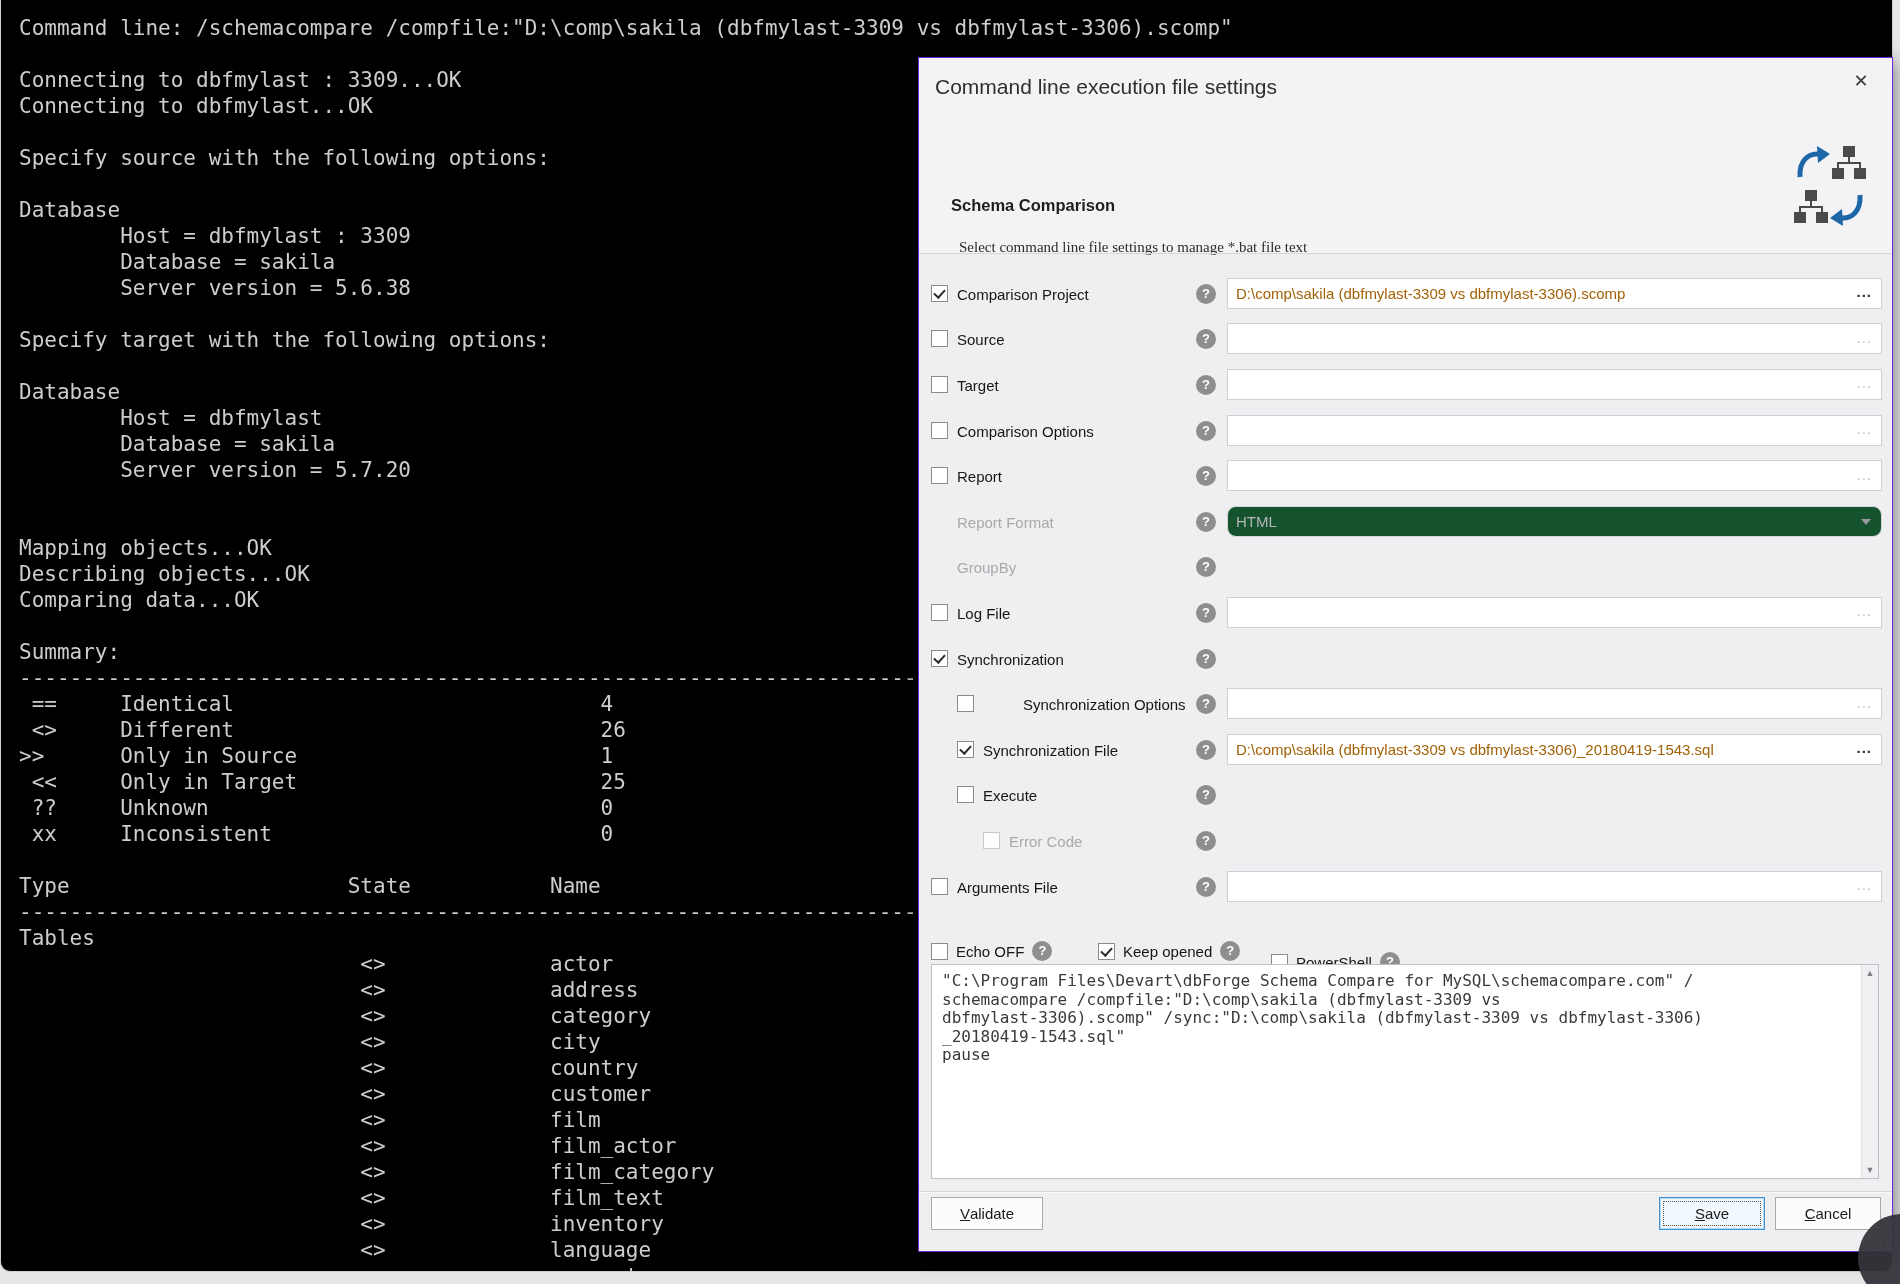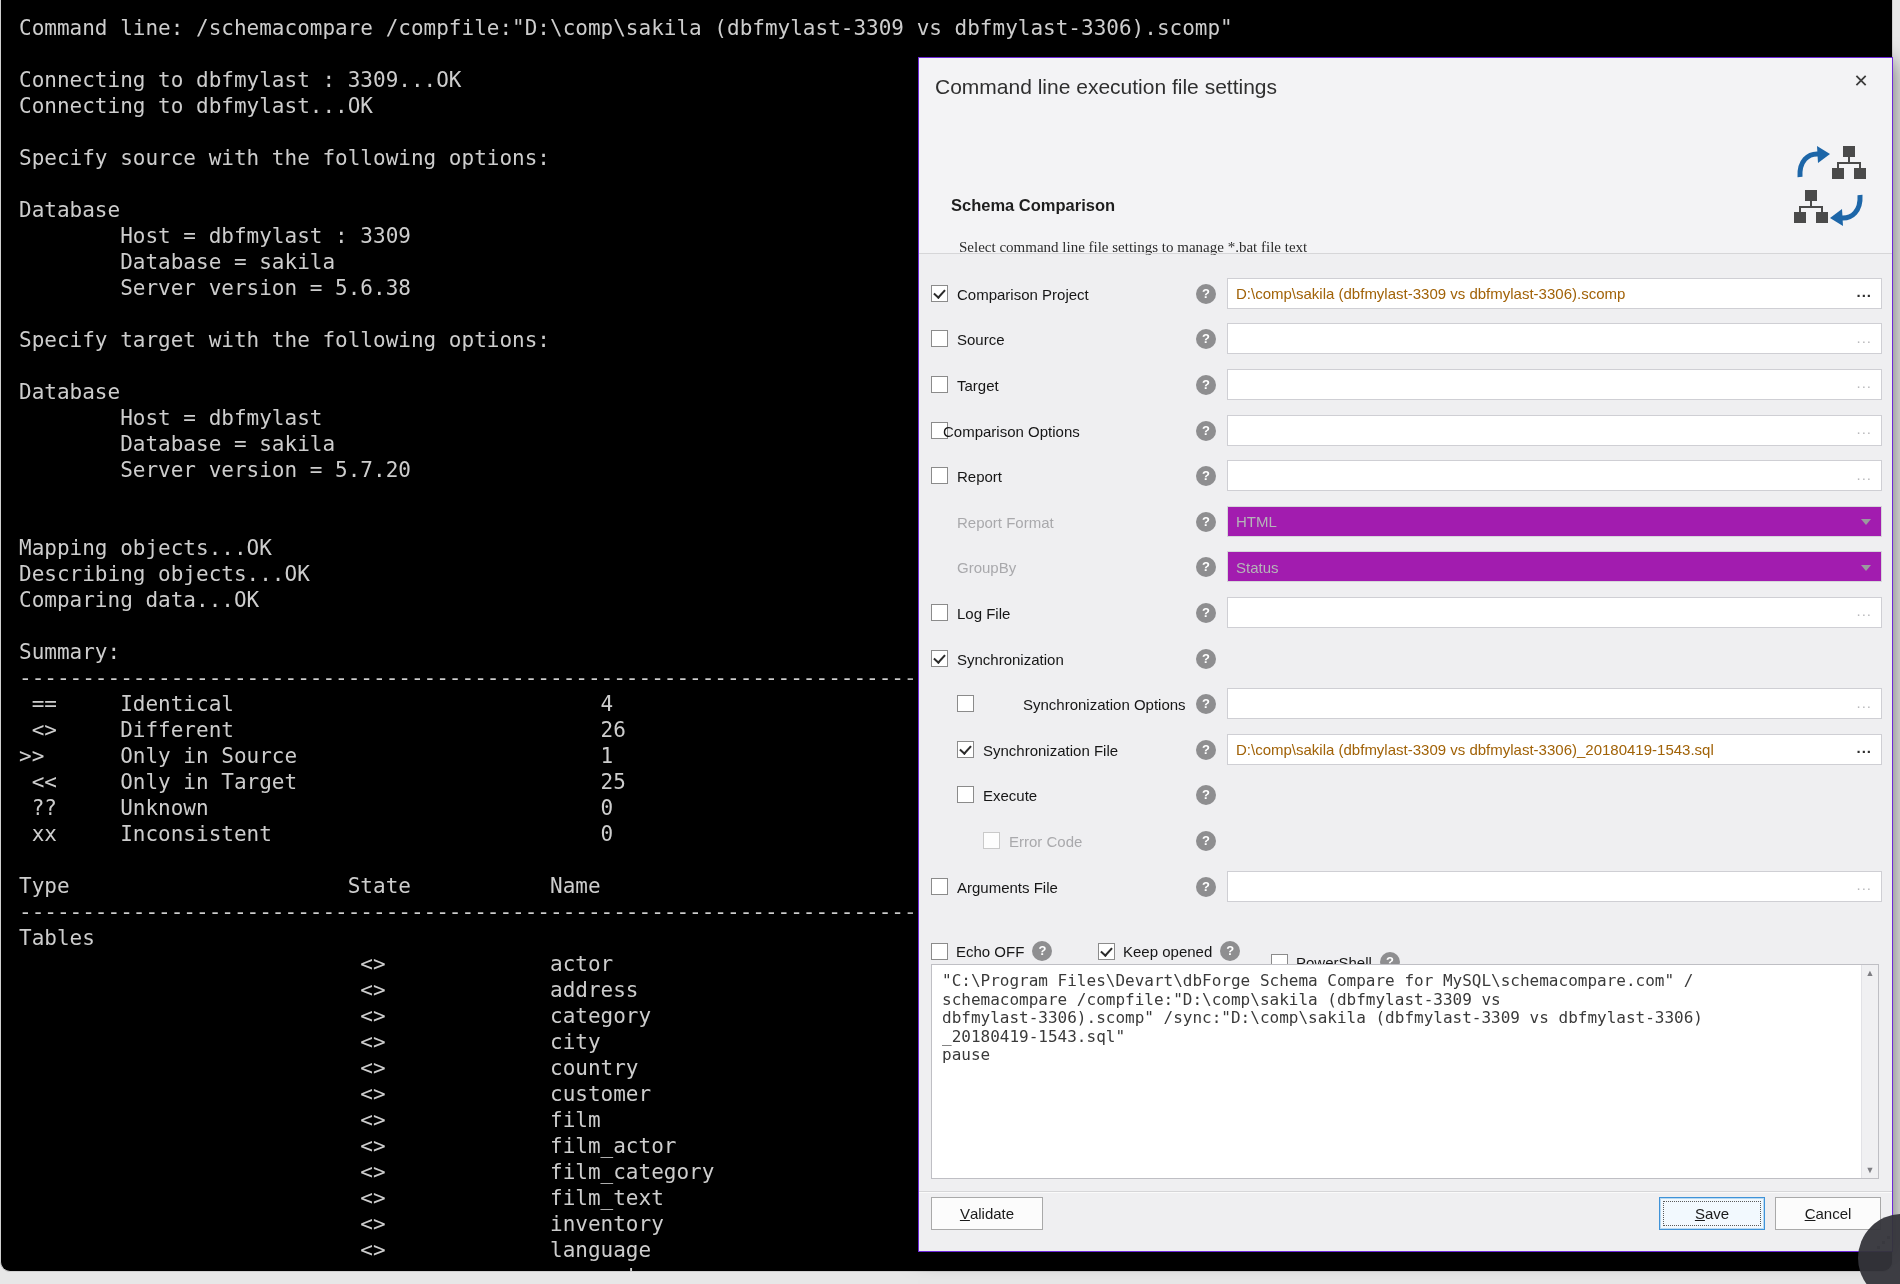--- a/index.html
+++ b/index.html
@@ -42,21 +42,21 @@
   .cb.on::after{content:"";position:absolute;left:2px;top:3px;width:9px;height:5px;
       border-left:2px solid #2b2b2b;border-bottom:2px solid #2b2b2b;transform:rotate(-48deg);}
   .cb.dis{border-color:#c9c9c9;background:#fdfdfd;}
   .flabel{position:absolute;top:50%;transform:translateY(-50%);font-size:15px;color:#161616;white-space:nowrap;}
   .flabel.dim{color:#a9a9ac;}
   .help{position:absolute;left:265px;top:50%;margin-top:-10px;width:20px;height:20px;border-radius:50%;
         background:#8e8e90;color:#fff;font-size:13px;font-weight:bold;text-align:center;line-height:20px;
         font-family:"Liberation Sans",sans-serif;}
   .field,.combo{position:absolute;left:296px;right:0;top:50%;margin-top:-16px;height:31px;
         background:#fff;border:1px solid #cfcfd4;box-sizing:border-box;}
-  .combo{background:#a21caf;border-color:#d6d6da;}
+  .combo{background:#14532d;border-color:#d6d6da;border-radius:9px;}
   .fval{position:absolute;left:8px;top:50%;transform:translateY(-50%);font-size:15px;color:#a16207;white-space:nowrap;}
   .cval{position:absolute;left:8px;top:50%;transform:translateY(-50%);font-size:15px;color:#b5b5b8;white-space:nowrap;}
   .dots{position:absolute;right:9px;top:50%;transform:translateY(-58%);font-size:15px;letter-spacing:1px;}
   .dots.dark{color:#2e2e2e;font-weight:bold;}
   .dots.light{color:#b9b9bc;}
   .arr{position:absolute;right:10px;top:50%;margin-top:-2px;width:0;height:0;
        border-left:5px solid transparent;border-right:5px solid transparent;border-top:6px solid #9a9a9e;}
   
   .flags{position:absolute;left:12px;top:877px;height:32px;width:951px;}
   .flag{position:absolute;top:0;height:32px;display:flex;align-items:center;gap:8px;}
@@ -206,21 +206,21 @@
         <span class="cb" style="left: 0px;"></span>
         <span class="flabel" style="left: 26px;">Target</span>
         <span class="help">?</span>
         <div class="field">
           <span class="fval"></span>
           <span class="dots light">...</span>
         </div>
       </div>
       <div class="frow">
         <span class="cb" style="left: 0px;"></span>
-        <span class="flabel" style="left: 12px;">Comparison Options</span>
+        <span class="flabel" style="left: 26px;">Comparison Options</span>
         <span class="help">?</span>
         <div class="field">
           <span class="fval"></span>
           <span class="dots light">...</span>
         </div>
       </div>
       <div class="frow">
         <span class="cb" style="left: 0px;"></span>
         <span class="flabel" style="left: 26px;">Report</span>
         <span class="help">?</span>
@@ -233,24 +233,20 @@
         <span class="flabel dim" style="left: 26px;">Report Format</span>
         <span class="help">?</span>
         <div class="combo">
           <span class="cval">HTML</span>
           <i class="arr"></i>
         </div>
       </div>
       <div class="frow">
         <span class="flabel dim" style="left: 26px;">GroupBy</span>
         <span class="help">?</span>
-        <div class="combo">
-          <span class="cval">Status</span>
-          <i class="arr"></i>
-        </div>
       </div>
       <div class="frow">
         <span class="cb" style="left: 0px;"></span>
         <span class="flabel" style="left: 26px;">Log File</span>
         <span class="help">?</span>
         <div class="field">
           <span class="fval"></span>
           <span class="dots light">...</span>
         </div>
       </div>

